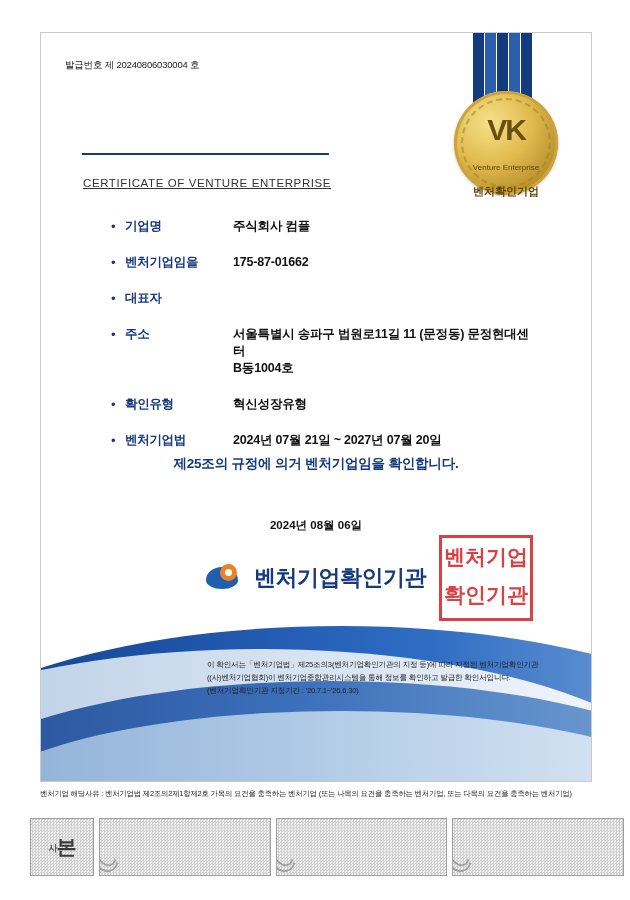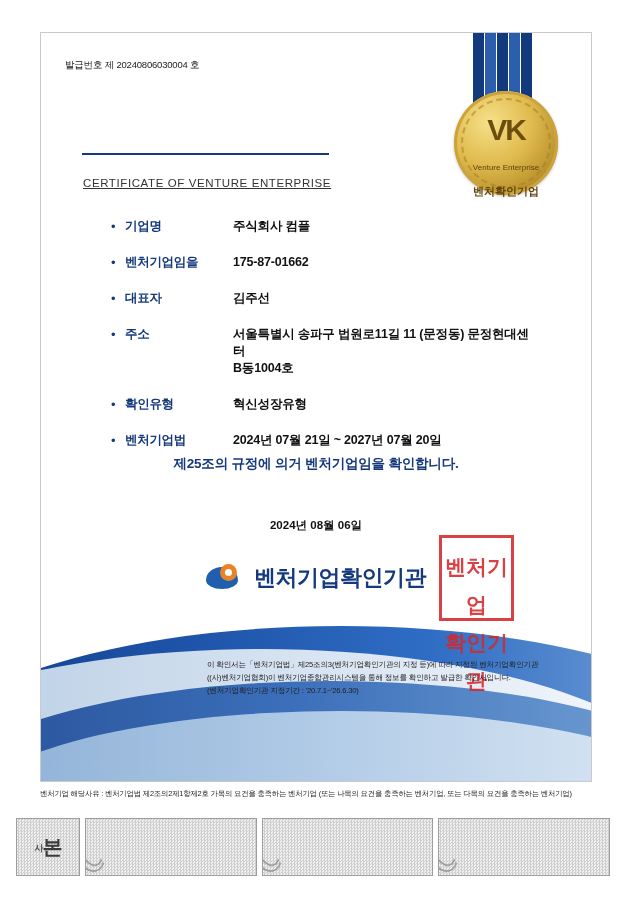--- a/index.html
+++ b/index.html
@@ -276,32 +276,32 @@
     font-weight: bold;
     color: #14397c;
     letter-spacing: -.5px;
   }
 
   
   .stamp {
     position: absolute;
     left: 398px;
     top: 502px;
-    width: 75px;
+    width: 94px;
     height: 86px;
     border: 3px solid #d4282c;
     color: #d4282c;
     font-weight: bold;
     font-size: 21px;
     line-height: 38px;
     text-align: center;
     letter-spacing: 0px;
     opacity: .88;
     box-sizing: border-box;
-    padding-top: 10px;
+    padding-top: 0;
   }
   .stamp span { display: inline-block; }
 
   
   .footnote {
     position: absolute;
     right: 24px;
     top: 625px;
     width: 360px;
     text-align: left;
@@ -318,21 +318,21 @@
     top: 789px;
     width: 560px;
     font-size: 7.4px;
     color: #222;
     letter-spacing: -.2px;
   }
 
   
   .strip {
     position: absolute;
-    left: 16px;
+    left: 30px;
     top: 818px;
     width: 594px;
     height: 56px;
     display: flex;
     gap: 5px;
   }
   .strip .cell {
     height: 56px;
     border: 1px solid #9e9e9e;
     background:
@@ -414,21 +414,20 @@
 
       <div class="field">
         <span class="bullet">•</span>
         <span class="label">벤처기업임을</span>
         <span class="value">175-87-01662</span>
       </div>
 
       <div class="field">
         <span class="bullet">•</span>
         <span class="label">대표자</span>
-        <span class="value">김주선</span>
       </div>
 
       <div class="field">
         <span class="bullet">•</span>
         <span class="label">주소</span>
         <span class="value">서울특별시 송파구 법원로11길 11 (문정동) 문정현대센터
 B동1004호</span>
       </div>
 
       <div class="field">

